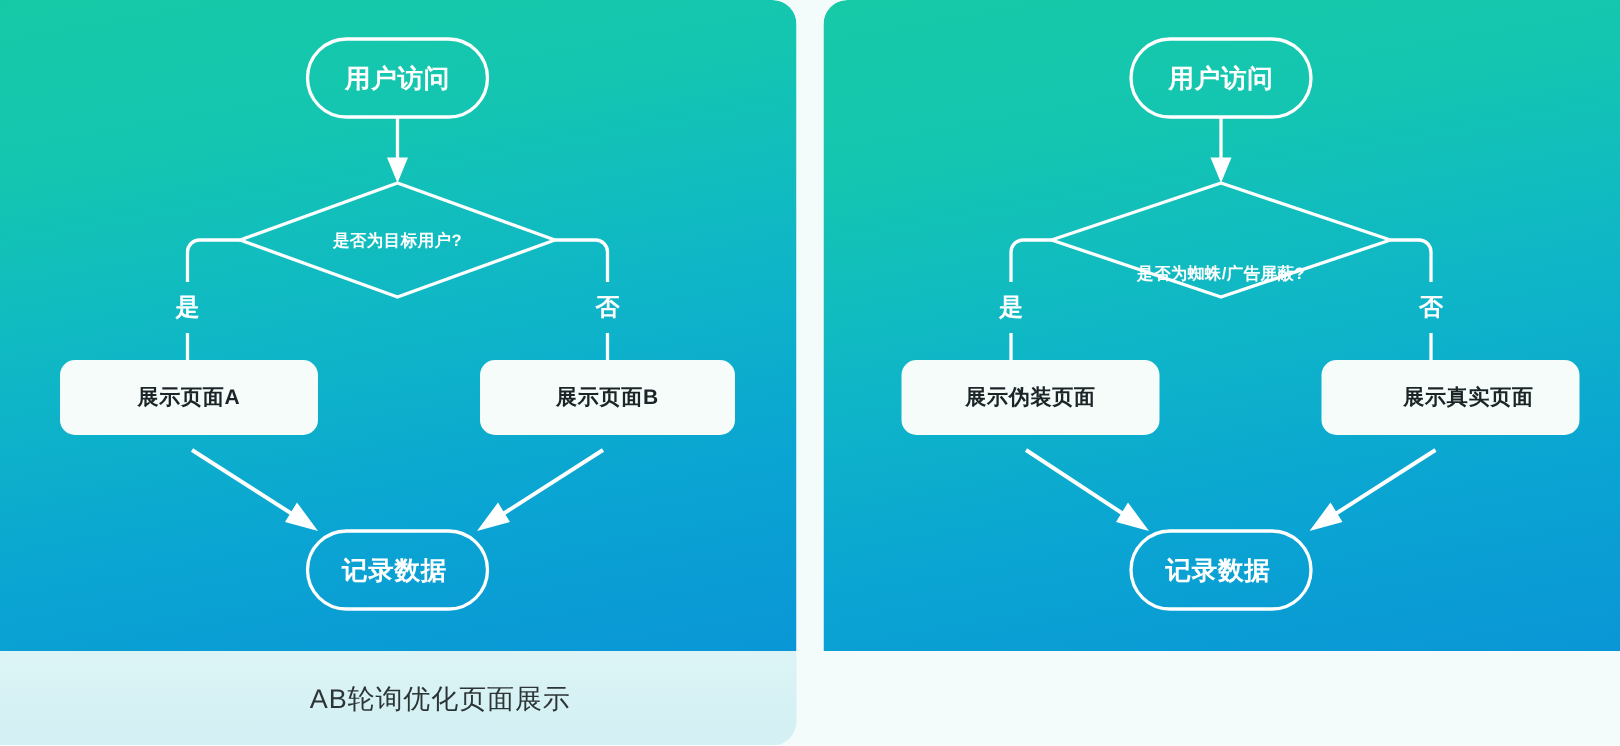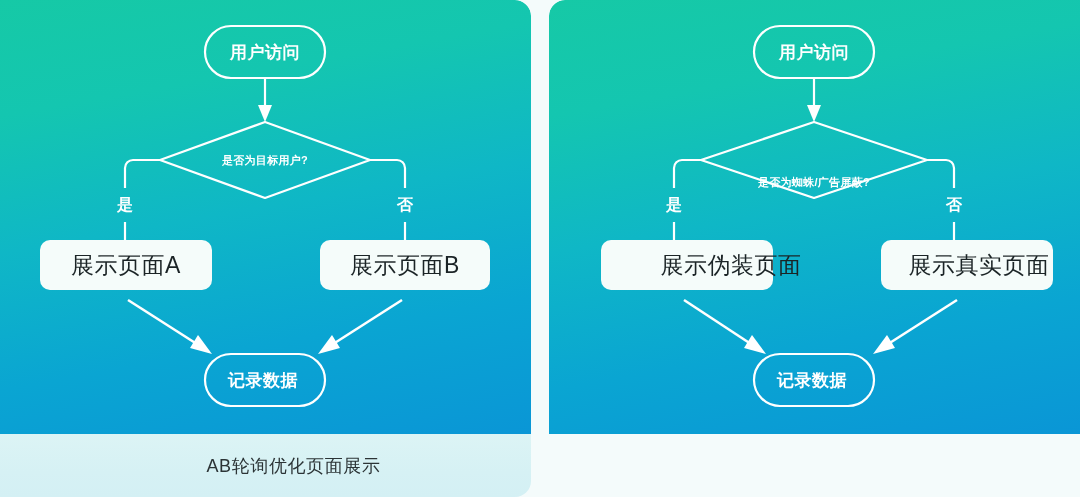--- a/index.html
+++ b/index.html
@@ -83,22 +83,22 @@
     letter-spacing: 0.5px;
   }
   .diamond-label {
     color: #ffffff;
     font-size: 11px;
     font-weight: bold;
     letter-spacing: 0.3px;
   }
   .rect-label {
     color: #1b2426;
-    font-size: 23px;
-    font-weight: normal;
+    font-size: 14px;
+    font-weight: bold;
     letter-spacing: 0.5px;
   }
   .branch-label {
     color: #ffffff;
     font-size: 16px;
     font-weight: bold;
   }
 
   
   .n-start   { left: 205px; top: 26px;  width: 120px; height: 52px; }
@@ -199,21 +199,21 @@
       </div>
       <div class="node-label n-diamond" style="left:152px; width:226px;align-items:flex-end;">
         <span class="diamond-label">是否为蜘蛛/广告屏蔽?</span>
       </div>
       <div class="node-label n-yes-lbl">
         <span class="branch-label">是</span>
       </div>
       <div class="node-label n-no-lbl">
         <span class="branch-label">否</span>
       </div>
-      <div class="node-label n-rectA" style="left:52px;padding-left:44px;">
+      <div class="node-label n-rectA" style="left:52px;">
         <span class="rect-label">展示伪装页面</span>
       </div>
       <div class="node-label n-rectB" style="left:332px; width:196px;">
         <span class="rect-label">展示真实页面</span>
       </div>
       <div class="node-label n-end">
         <span class="oval-label">记录数据</span>
       </div>
     </div>
 

